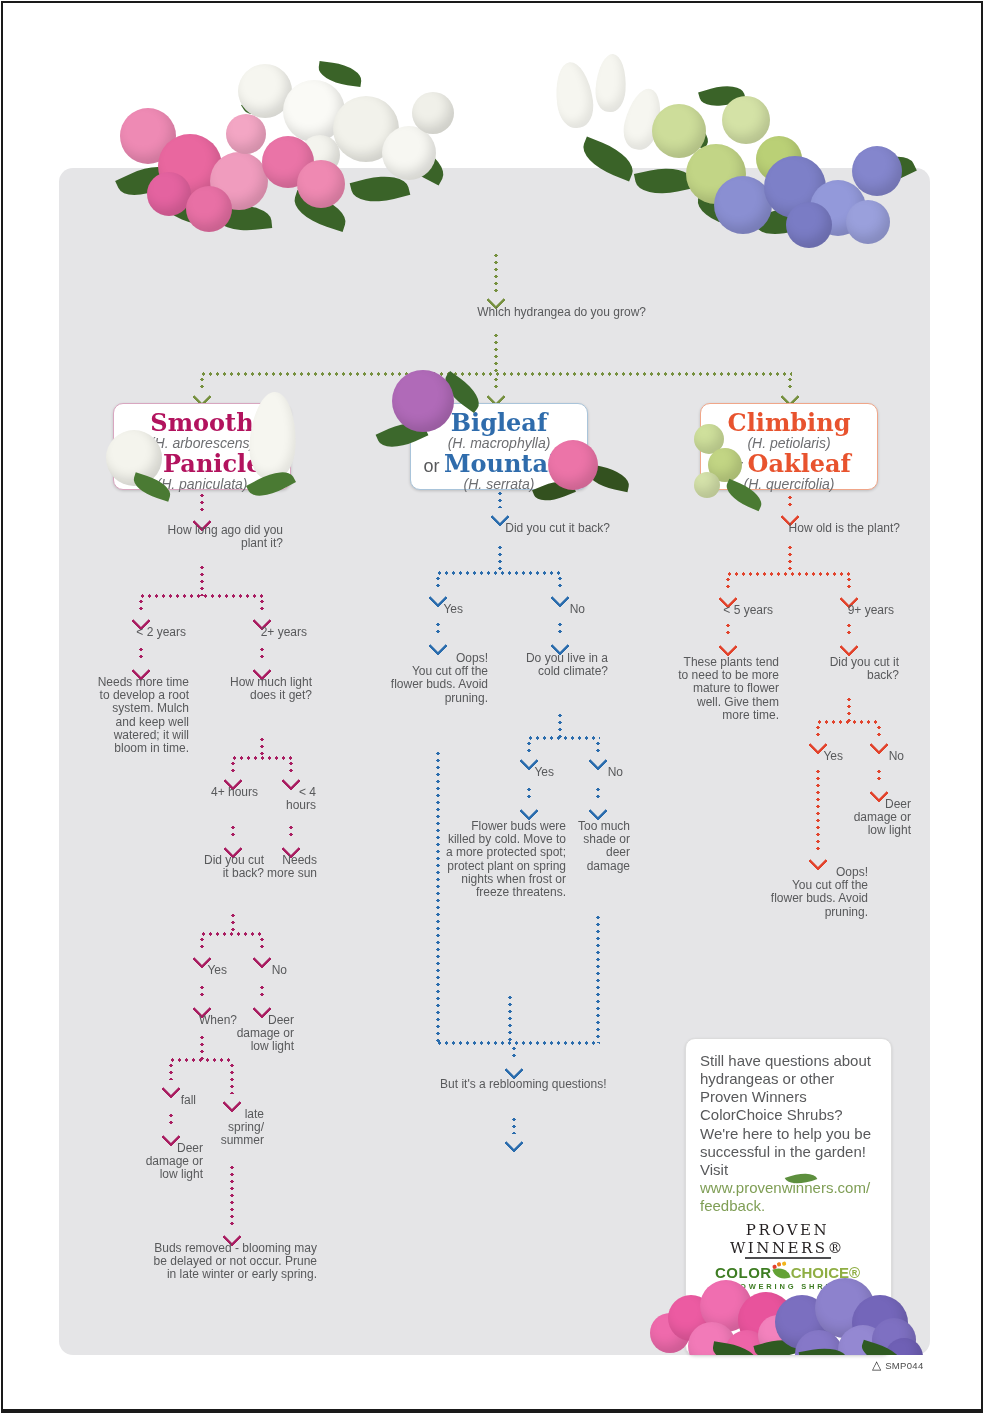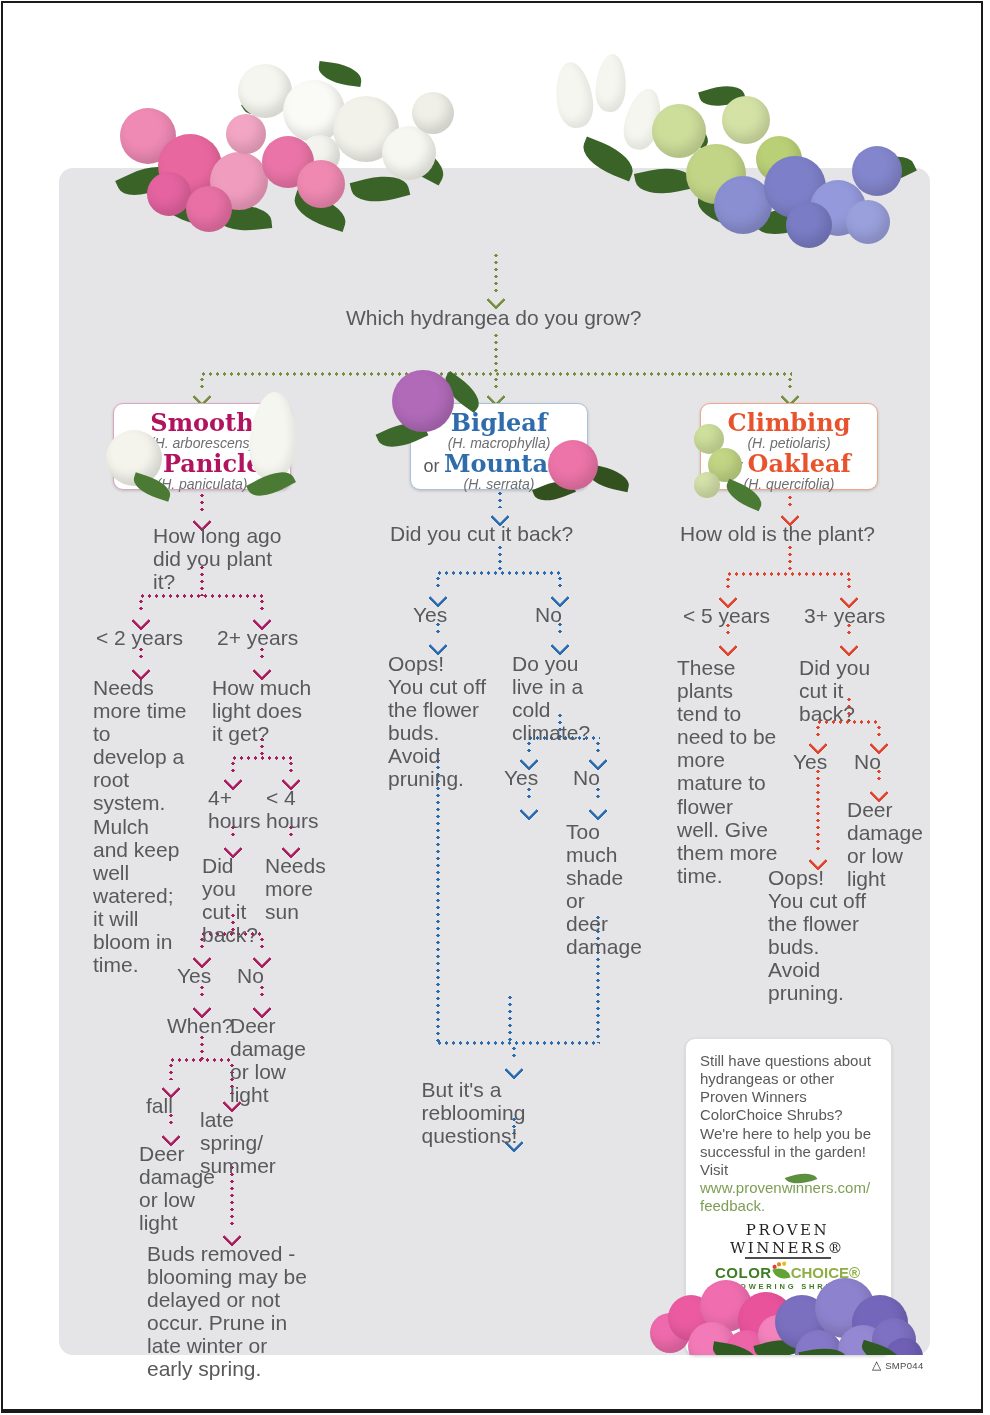--- a/index.html
+++ b/index.html
@@ -16,21 +16,21 @@
       background-image:radial-gradient(circle,currentColor 1.5px,transparent 1.7px);
       background-size:4px 7px;background-repeat:repeat-y;background-position:center top;}
   .hd{position:absolute;height:4px;z-index:10;
       background-image:radial-gradient(circle,currentColor 1.5px,transparent 1.7px);
       background-size:7px 4px;background-repeat:repeat-x;background-position:left center;}
   .ch{position:absolute;width:11px;height:11px;z-index:10;border-left:3.2px solid currentColor;
       border-bottom:3.2px solid currentColor;transform:translateX(-50%) rotate(-45deg);border-radius:1px;}
   .g{color:#76903f}.m{color:#a91d61}.b{color:#2a6cad}.r{color:#e2432c}
 
   
-  .node{position:absolute;transform:translateX(-50%);text-align:left;font-size:21px;
+  .node{position:absolute;transform:translateX(-50%);text-align:right;font-size:12px;
         line-height:1.1;color:#58595b;white-space:pre-line;z-index:11;}
 
   
   .titlebox{position:absolute;left:313px;top:85px;width:360px;height:163px;background:#fff;
             border:1px solid #d9d9d9;border-radius:8px;box-shadow:0 1px 4px rgba(0,0,0,.14);
             z-index:30;display:flex;align-items:center;justify-content:center;}
   .titlebox h1{margin:0;padding:0 10px;font-family:"DejaVu Serif",serif;font-weight:700;
                font-size:40px;line-height:1.15;letter-spacing:1px;color:#4d7837;text-align:center;}
 
   
@@ -273,41 +273,42 @@
   <i class="vd b" style="left:529px;top:740px;height:12px"></i>
   <i class="vd b" style="left:598px;top:740px;height:12px"></i>
   <i class="ch b" style="left:529px;top:754px"></i>
   <i class="ch b" style="left:598px;top:754px"></i>
   <div class="node" style="left:529px;top:766px;width:50px">Yes</div>
   <div class="node" style="left:598px;top:766px;width:50px">No</div>
   <i class="vd b" style="left:529px;top:786px;height:16px"></i>
   <i class="ch b" style="left:529px;top:804px"></i>
   <i class="vd b" style="left:598px;top:786px;height:16px"></i>
   <i class="ch b" style="left:598px;top:804px"></i>
+  <div class="node" style="left:504px;top:820px;width:124px">Flower buds were killed by cold. Move to a more protected spot; protect plant on spring nights when frost or freeze threatens.</div>
   <div class="node" style="left:598px;top:820px;width:64px">Too much shade or deer damage</div>
   <i class="vd b" style="left:598px;top:914px;height:129px"></i>
   <i class="vd b" style="left:510px;top:994px;height:49px"></i>
   <i class="hd b" style="left:436px;top:1041px;width:164px"></i>
   <i class="vd b" style="left:514px;top:1045px;height:16px"></i>
   <i class="ch b" style="left:514px;top:1063px"></i>
   <div class="node" style="left:514px;top:1078px;width:185px">But it's a reblooming questions!</div>
   <i class="vd b" style="left:514px;top:1116px;height:18px"></i>
   <i class="ch b" style="left:514px;top:1136px"></i>
 
   <i class="vd r" style="left:790px;top:494px;height:14px"></i>
   <i class="ch r" style="left:790px;top:510px"></i>
   <div class="node" style="left:790px;top:522px;width:220px">How old is the plant?</div>
   <i class="vd r" style="left:790px;top:544px;height:30px"></i>
   <i class="hd r" style="left:726px;top:572px;width:125px"></i>
   <i class="vd r" style="left:728px;top:576px;height:14px"></i>
   <i class="vd r" style="left:849px;top:576px;height:14px"></i>
   <i class="ch r" style="left:728px;top:592px"></i>
   <i class="ch r" style="left:849px;top:592px"></i>
   <div class="node" style="left:728px;top:604px;width:90px">&lt; 5 years</div>
-  <div class="node" style="left:849px;top:604px;width:90px">3+ years</div>
+  <div class="node" style="left:849px;top:604px;width:90px">9+ years</div>
   <i class="vd r" style="left:728px;top:622px;height:16px"></i>
   <i class="ch r" style="left:728px;top:640px"></i>
   <i class="vd r" style="left:849px;top:622px;height:16px"></i>
   <i class="ch r" style="left:849px;top:640px"></i>
   <div class="node" style="left:728px;top:656px;width:102px">These plants tend to need to be more mature to flower well. Give them more time.</div>
   <div class="node" style="left:849px;top:656px;width:100px">Did you cut it back?</div>
   <i class="vd r" style="left:849px;top:696px;height:26px"></i>
   <i class="hd r" style="left:816px;top:720px;width:65px"></i>
   <i class="vd r" style="left:818px;top:724px;height:12px"></i>
   <i class="vd r" style="left:879px;top:724px;height:12px"></i>

